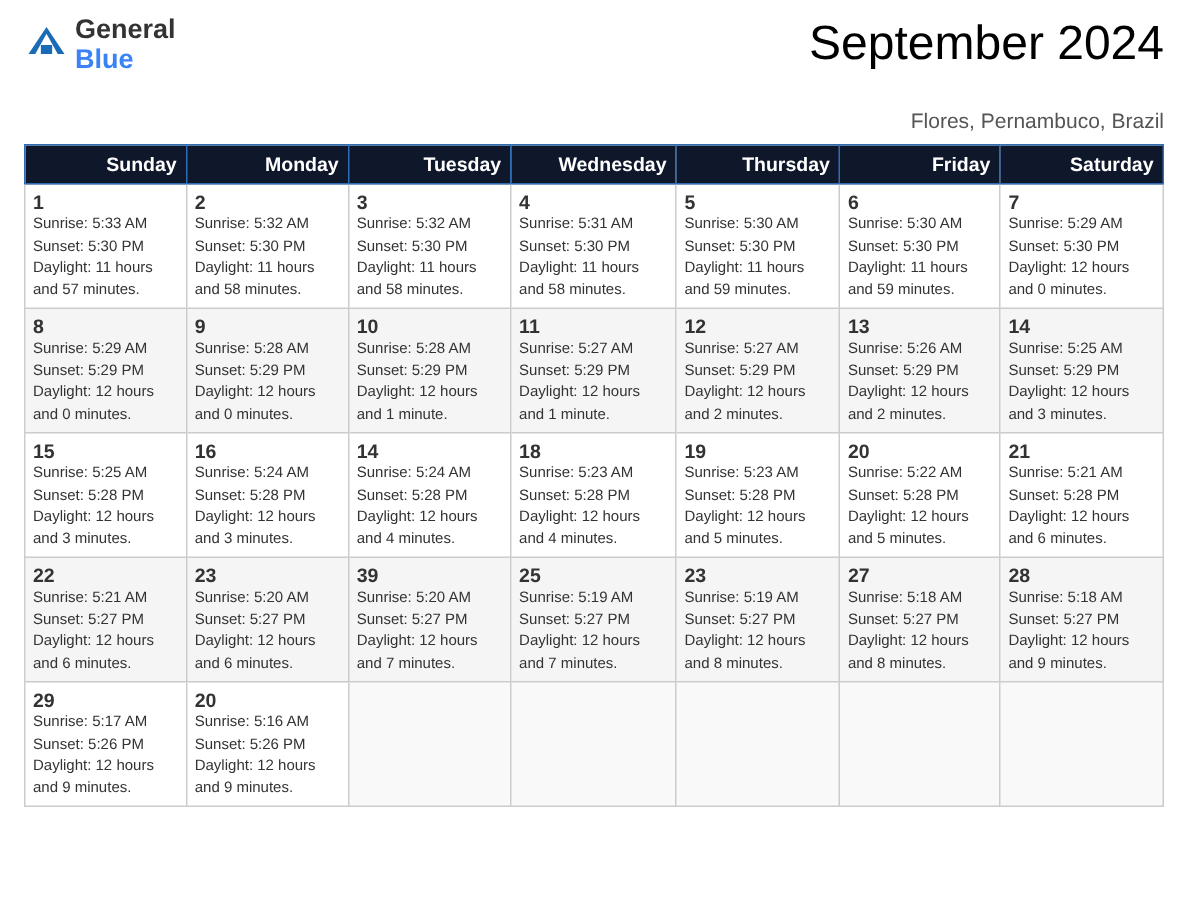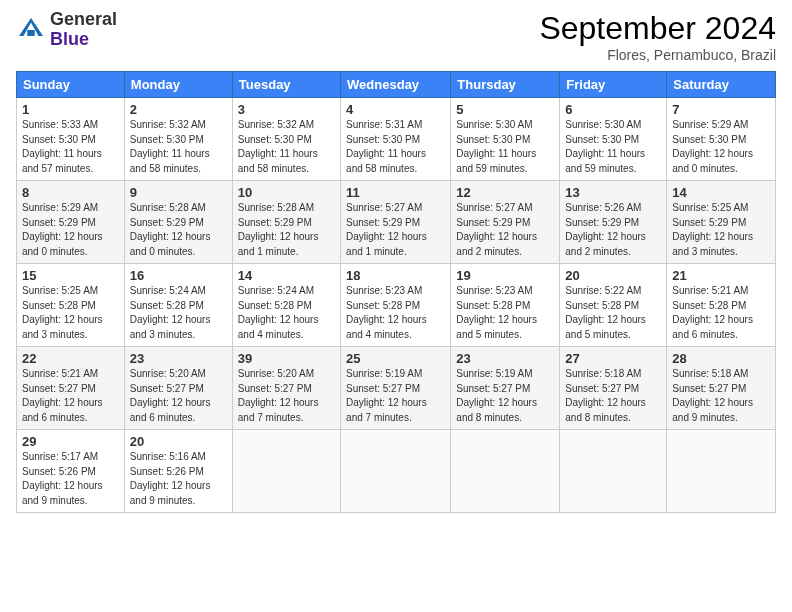--- a/index.html
+++ b/index.html
@@ -24,49 +24,50 @@
       display: flex;
       align-items: center;
       gap: 4px;
     }
     .logo-text {
       font-size: 18px;
       font-weight: bold;
       line-height: 1.1;
     }
     .logo-text .general { color: #333; }
-    .logo-text .blue { color: #4c1d95; margin-top: 12px; }
+    .logo-text .blue { color: #3b82f6; margin-top: 12px; }
     .logo-icon {
       width: 30px;
       height: 30px;
     }
     .title-block {
       text-align: right;
     }
     .month-title {
       font-size: 32px;
       font-weight: normal;
       color: #000000;
     }
     .location {
       font-size: 14px;
       color: #555;
+      margin-top: 25px;
     }
     .calendar {
       width: 100%;
       border-collapse: collapse;
       border: 1px solid #ccc;
     }
     .calendar th {
-      background-color: #3b82f6;
+      background-color: #0f172a;
       color: #fff;
       font-size: 13px;
       font-weight: bold;
       padding: 5px 6px;
-      text-align: left;
+      text-align: right;
       border: 1px solid #2e6db4;
     }
     .calendar td {
       border: 1px solid #ccc;
       vertical-align: top;
       padding: 4px 5px;
       width: 113px;
       min-height: 70px;
       font-size: 10.5px;
       color: #333;

